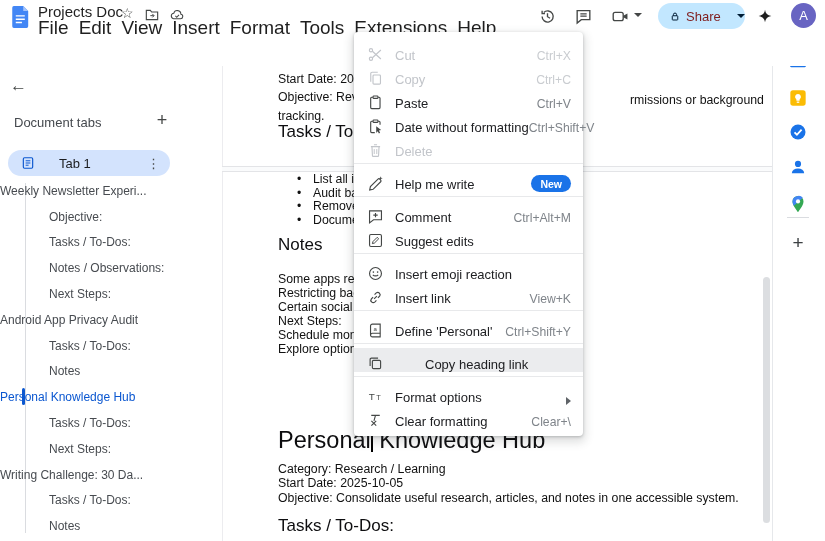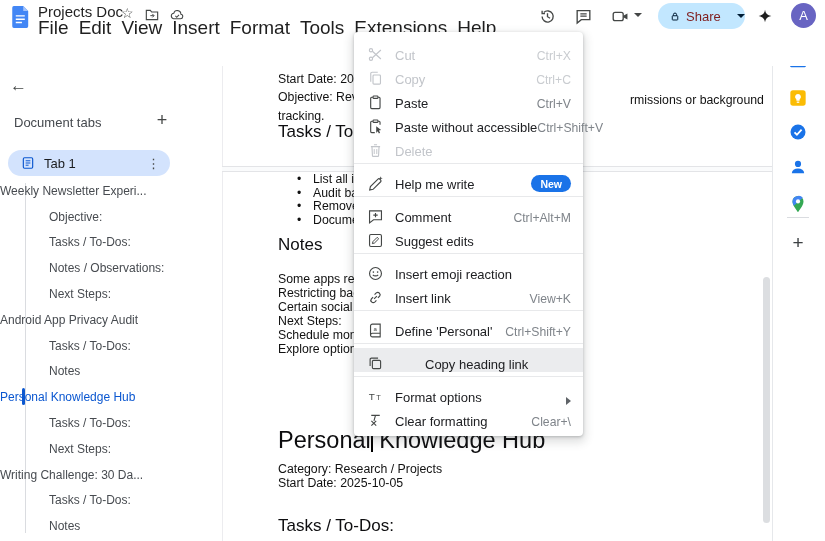--- a/index.html
+++ b/index.html
@@ -39,21 +39,21 @@
   .dd-arrow{width:0;height:0;border-left:4px solid transparent;border-right:4px solid transparent;border-top:4.5px solid #444746;}
   .up-chev{color:#444746;}
   
   #sidebar{position:absolute;left:0;top:66px;width:207px;bottom:0;background:#fff;border-right:1px solid #e8eaed;}
   #back-arrow{position:absolute;left:10px;top:10px;font-size:17px;color:#444746;}
   #dt-header{position:absolute;left:14px;top:49px;font-size:13px;color:#45494e;}
   #add-tab{position:absolute;left:152px;top:44px;font-size:18px;color:#444746;width:20px;text-align:center;}
   #tab-pill{position:absolute;left:8px;top:84px;width:162px;height:26px;background:#d3e3fd;border-radius:14px;
     display:flex;align-items:center;padding-left:13px;box-sizing:border-box;gap:9px;}
   #tab-pill .tab-ic{width:14px;height:14px;color:#0b57d0;}
-  #tab-label{font-size:13px;color:#1b1d20;}
+  #tab-label{font-size:13px;color:#1b1d20;margin-left:15px;}
   #tab-more{margin-left:auto;margin-right:10px;color:#444746;font-size:13px;}
   #indent-guide{position:absolute;left:25px;top:117px;width:1px;height:350px;background:#dadce0;}
   #outline{position:absolute;left:0;top:112px;right:0;}
   .o-row{height:25.8px;display:flex;align-items:center;font-size:12px;color:#474b50;position:relative;
     white-space:nowrap;overflow:hidden;}
   .o-row.lvl1{}
   .o-row.lvl2{padding-left:49px;}
   .o-row.active{color:#0b57d0;}
   .active-bar{position:absolute;left:22px;top:4px;width:3px;height:17px;border-radius:2px;background:#0b57d0;}
   
@@ -338,22 +338,23 @@
       <div>Restricting back</div>
       <div>Certain social m</div>
       <div>Next Steps:</div>
       <div>Schedule month</div>
       <div>Explore optiona</div>
     </div>
   <div id="h1-title">
     <span>Personal</span><span id="caret"></span><span> Knowledge Hub</span>
   </div>
   <div id="meta-lines">
-      <div>Category: Research / Projects</div>
+      <div>Category: Research / Learning</div>
       <div>Start Date: 2025-10-05</div>
+      <div>Objective: Consolidate useful research, articles, and notes in one accessible system.</div>
     </div>
   <div id="h2-tasks2" class="h2">Tasks / To-Dos:</div>
 </div>
 
 <div id="ctx">
     <div class="ctx-item disabled">
       <span class="mi">
         <svg viewBox="0 0 24 24">
           <circle cx="5.6" cy="6" r="2.3" stroke="currentColor" fill="none" stroke-width="1.6"></circle>
           <circle cx="5.6" cy="18" r="2.3" stroke="currentColor" fill="none" stroke-width="1.6"></circle>
@@ -385,21 +386,21 @@
     </div>
     <div class="ctx-item">
       <span class="mi">
         <svg viewBox="0 0 24 24">
           <path d="M8.6 4.6 H6.6 A1.4 1.4 0 0 0 5.2 6 V19.2 a1.4 1.4 0 0 0 1.4 1.4 H11" stroke="currentColor" fill="none" stroke-width="1.6"></path>
           <path d="M15.4 4.6 H17 a1.4 1.4 0 0 1 1.4 1.4 V9.5" stroke="currentColor" fill="none" stroke-width="1.6"></path>
           <rect x="8.6" y="2.9" width="6.8" height="3.3" rx="1" stroke="currentColor" fill="none" stroke-width="1.5"></rect>
           <path d="M13 11.5 l7 5.6 -3.2 .6 1.7 3.2 -1.7 1 -1.7 -3.2 -2.1 2.5 z" fill="currentColor"></path>
         </svg>
       </span>
-      <span class="ctx-label">Paste without accessible</span>
+      <span class="ctx-label">Date without formatting</span>
       <span class="ctx-shortcut">Ctrl+Shift+V</span>
     </div>
     <div class="ctx-item disabled">
       <span class="mi">
         <svg viewBox="0 0 24 24">
           <path d="M5.5 6.5 h13 M9.8 3.8 h4.4" stroke="currentColor" fill="none" stroke-width="1.6"></path>
           <path d="M7 6.5 l.7 12.8 a1 1 0 0 0 1 1 h6.6 a1 1 0 0 0 1 -1 L17 6.5" stroke="currentColor" fill="none" stroke-width="1.6"></path>
           <path d="M10.2 10 v7 M13.8 10 v7" stroke="currentColor" fill="none" stroke-width="1.4"></path>
         </svg>
       </span>

